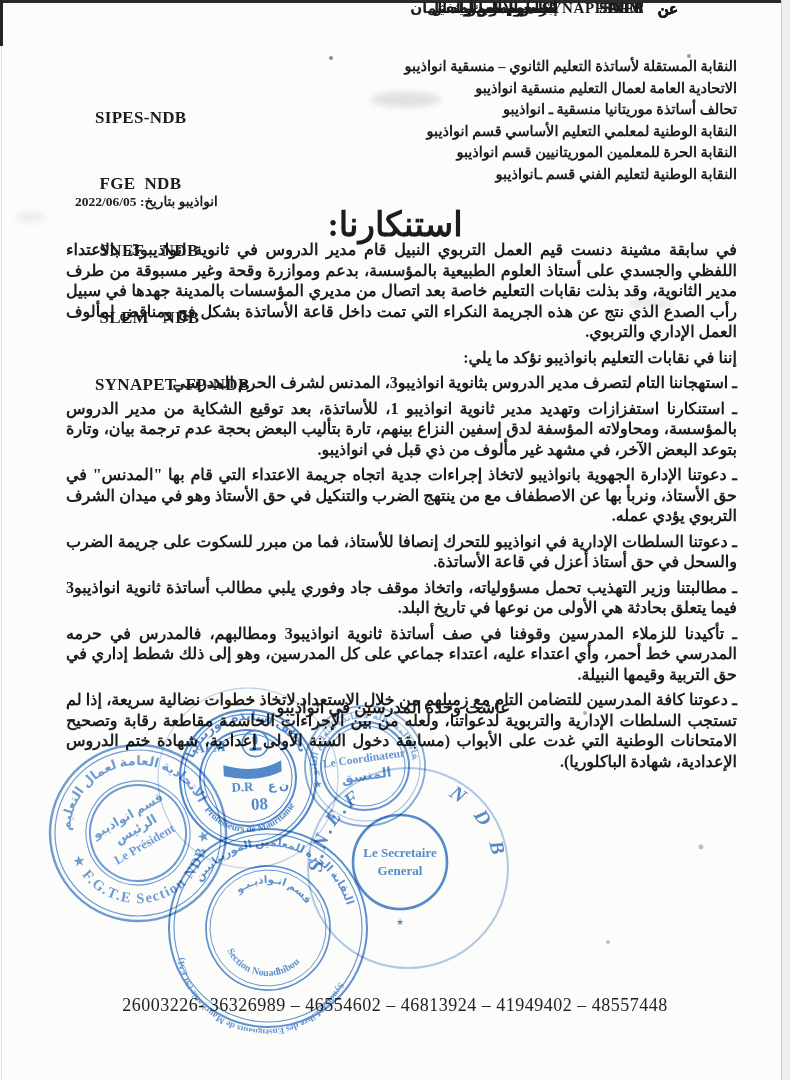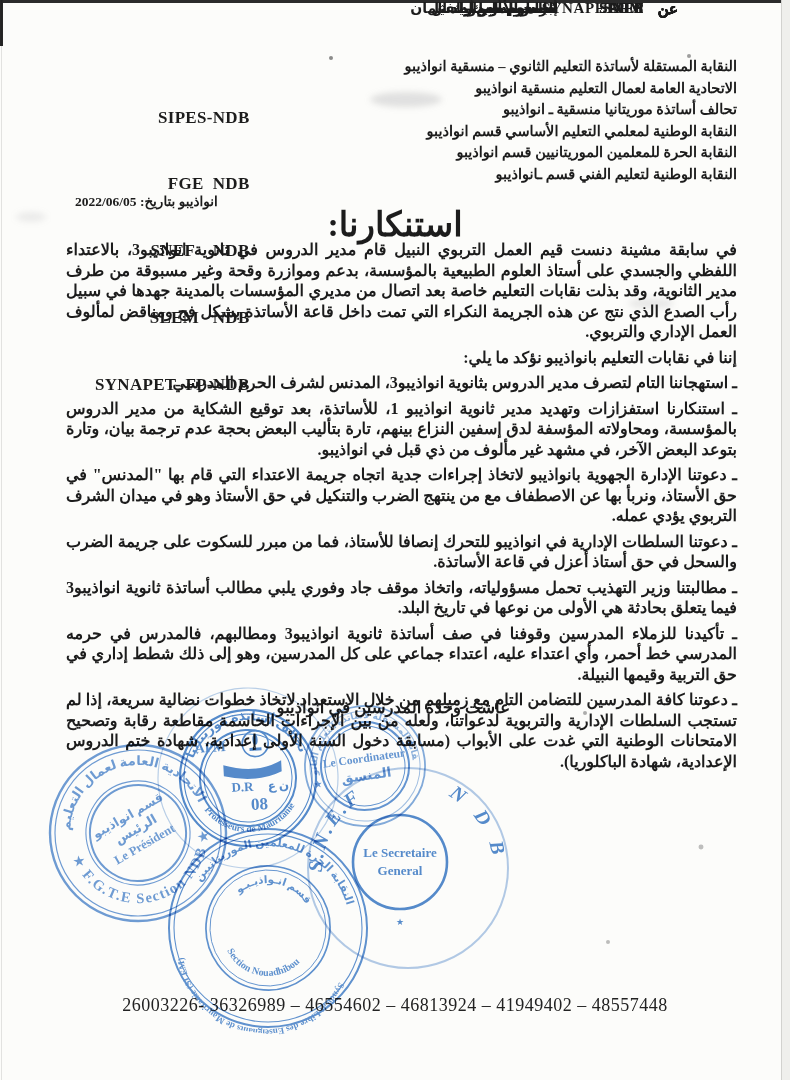--- a/index.html
+++ b/index.html
@@ -16,21 +16,21 @@
   .edge-right{position:absolute;right:0;top:0;width:8px;height:1080px;background:#efefec;border-left:1px solid rgba(0,0,0,.12);}
   .smudge{position:absolute;border-radius:50%;filter:blur(3px);}
   .s1{left:370px;top:92px;width:72px;height:15px;background:rgba(115,115,120,.20);}
   .s2{left:628px;top:298px;width:46px;height:11px;background:rgba(115,115,120,.14);}
   .s3{left:16px;top:212px;width:30px;height:10px;background:rgba(115,115,120,.12);}
   .specks{position:absolute;left:0;top:0;width:2px;height:2px;background:transparent;border-radius:50%;
     box-shadow:330px 57px 0 1px rgba(45,45,45,.55),688px 55px 0 1px rgba(45,45,45,.45),
                584px 712px 0 1px rgba(55,55,55,.40),280px 712px 0 1px rgba(70,70,70,.30),
                700px 846px 0 1.5px rgba(75,75,75,.35),607px 941px 0 1px rgba(70,70,70,.35);}
   
-  .hdr-latin{position:absolute;left:95px;top:62px;font-weight:bold;font-size:17px;line-height:22.3px;white-space:pre;letter-spacing:.3px;text-align:right;}
+  .hdr-latin{position:absolute;left:95px;top:62px;font-weight:bold;font-size:17px;line-height:22.3px;white-space:pre;letter-spacing:.3px;}
   .hdr-arabic{position:absolute;right:53px;top:56px;direction:rtl;text-align:right;font-weight:bold;font-size:14.5px;line-height:21.6px;font-family:Liberation Serif, serif;}
   .date-line{position:absolute;left:75px;top:193px;direction:rtl;font-weight:bold;font-size:13.5px;}
   
   .title{position:absolute;left:0;top:204px;width:100%;text-align:center;direction:rtl;
          font-size:34px;font-weight:bold;margin:0;letter-spacing:1px;}
   .body{position:absolute;left:66px;top:240px;width:671px;direction:rtl;text-align:justify;
         font-size:16px;font-weight:bold;line-height:20.5px;}
   .body p{margin:0 0 5px 0;}
   .closing{position:absolute;right:280px;top:698px;direction:rtl;font-size:16.5px;font-weight:bold;z-index:2;}
   

